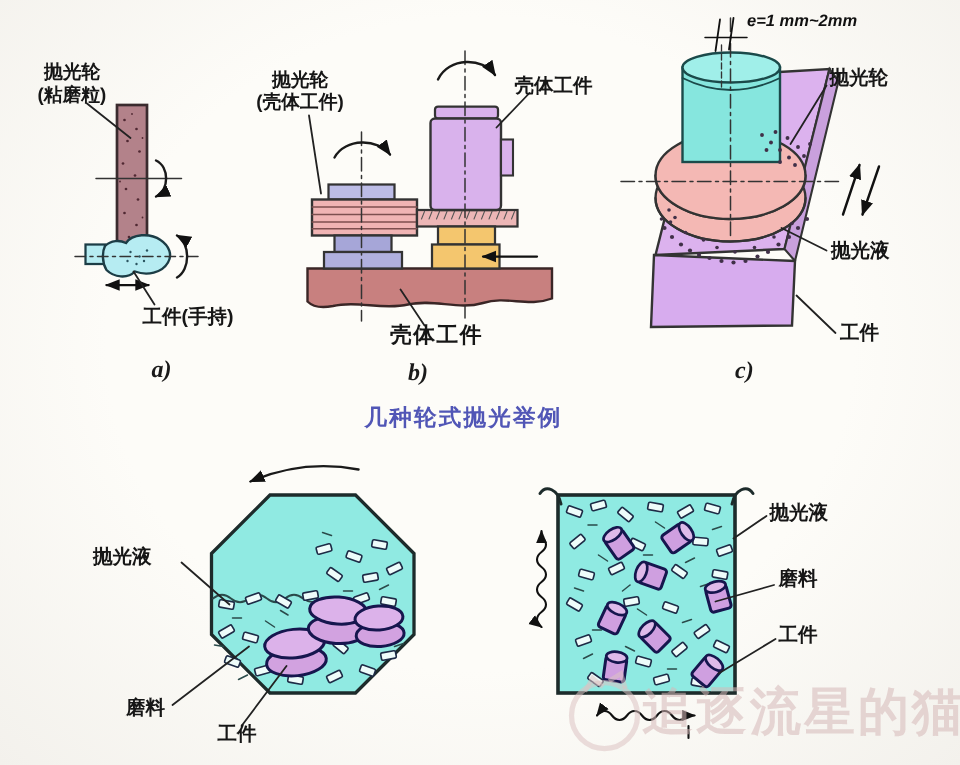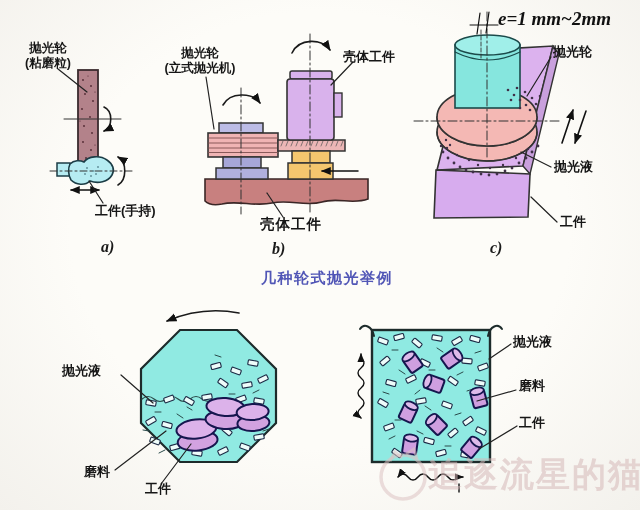--- a/index.html
+++ b/index.html
@@ -13,26 +13,26 @@
     position:absolute;color:#161616;font-weight:700;font-size:13px;
     line-height:15px;white-space:nowrap;
   }
   .lbl2{font-size:12.5px;text-align:center;}
   .lbl2 span{display:block;}
   .tag{
     position:absolute;font-family:"Liberation Serif",serif;font-style:italic;
     font-weight:600;font-size:16px;color:#1a1a1a;
   }
   #caption{
-    position:absolute;left:243px;top:269px;width:150px;text-align:right;
+    position:absolute;left:243px;top:269px;width:150px;text-align:left;
     color:#5156b6;font-weight:600;font-size:15px;letter-spacing:1.5px;white-space:nowrap;
   }
   #gap-label{
-    position:absolute;left:498px;top:8px;font-family:Liberation Serif, serif;
-    font-style:italic;font-weight:600;font-size:19px;color:#111;white-space:nowrap;
+    position:absolute;left:498px;top:8px;font-family:Liberation Sans, sans-serif;
+    font-style:italic;font-weight:600;font-size:11px;color:#111;white-space:nowrap;
   }
   #watermark{
     position:absolute;left:428px;top:452px;font-size:34px;font-weight:700;
     letter-spacing:2px;color:rgba(214,184,184,0.55);white-space:nowrap;
   }
 </style>
 </head>
 <body>
 
 <div id="stage">
@@ -350,21 +350,21 @@
 
 <div class="lbl lbl2" style="left:17px;top:41px;width:62px;">
   <span>抛光轮</span>
   <span>(粘磨粒)</span>
 </div>
 <div class="lbl" style="left:95px;top:203px;">工件(手持)</div>
 <div class="tag" style="left:101px;top:238px;">a)</div>
 
 <div class="lbl lbl2" style="left:163px;top:46px;width:74px;">
   <span>抛光轮</span>
-  <span>(立式抛光机)</span>
+  <span>(壳体工件)</span>
 </div>
 <div class="lbl" style="left:343px;top:49px;">壳体工件</div>
 <div class="lbl" style="left:260px;top:217px;font-size:14.5px;letter-spacing:1px;">壳体工件</div>
 <div class="tag" style="left:272px;top:240px;">b)</div>
 
 <div id="gap-label">e=1 mm~2mm</div>
 <div class="lbl" style="left:553px;top:44px;">抛光轮</div>
 <div class="lbl" style="left:554px;top:159px;">抛光液</div>
 <div class="lbl" style="left:560px;top:214px;">工件</div>
 <div class="tag" style="left:490px;top:239px;">c)</div>

